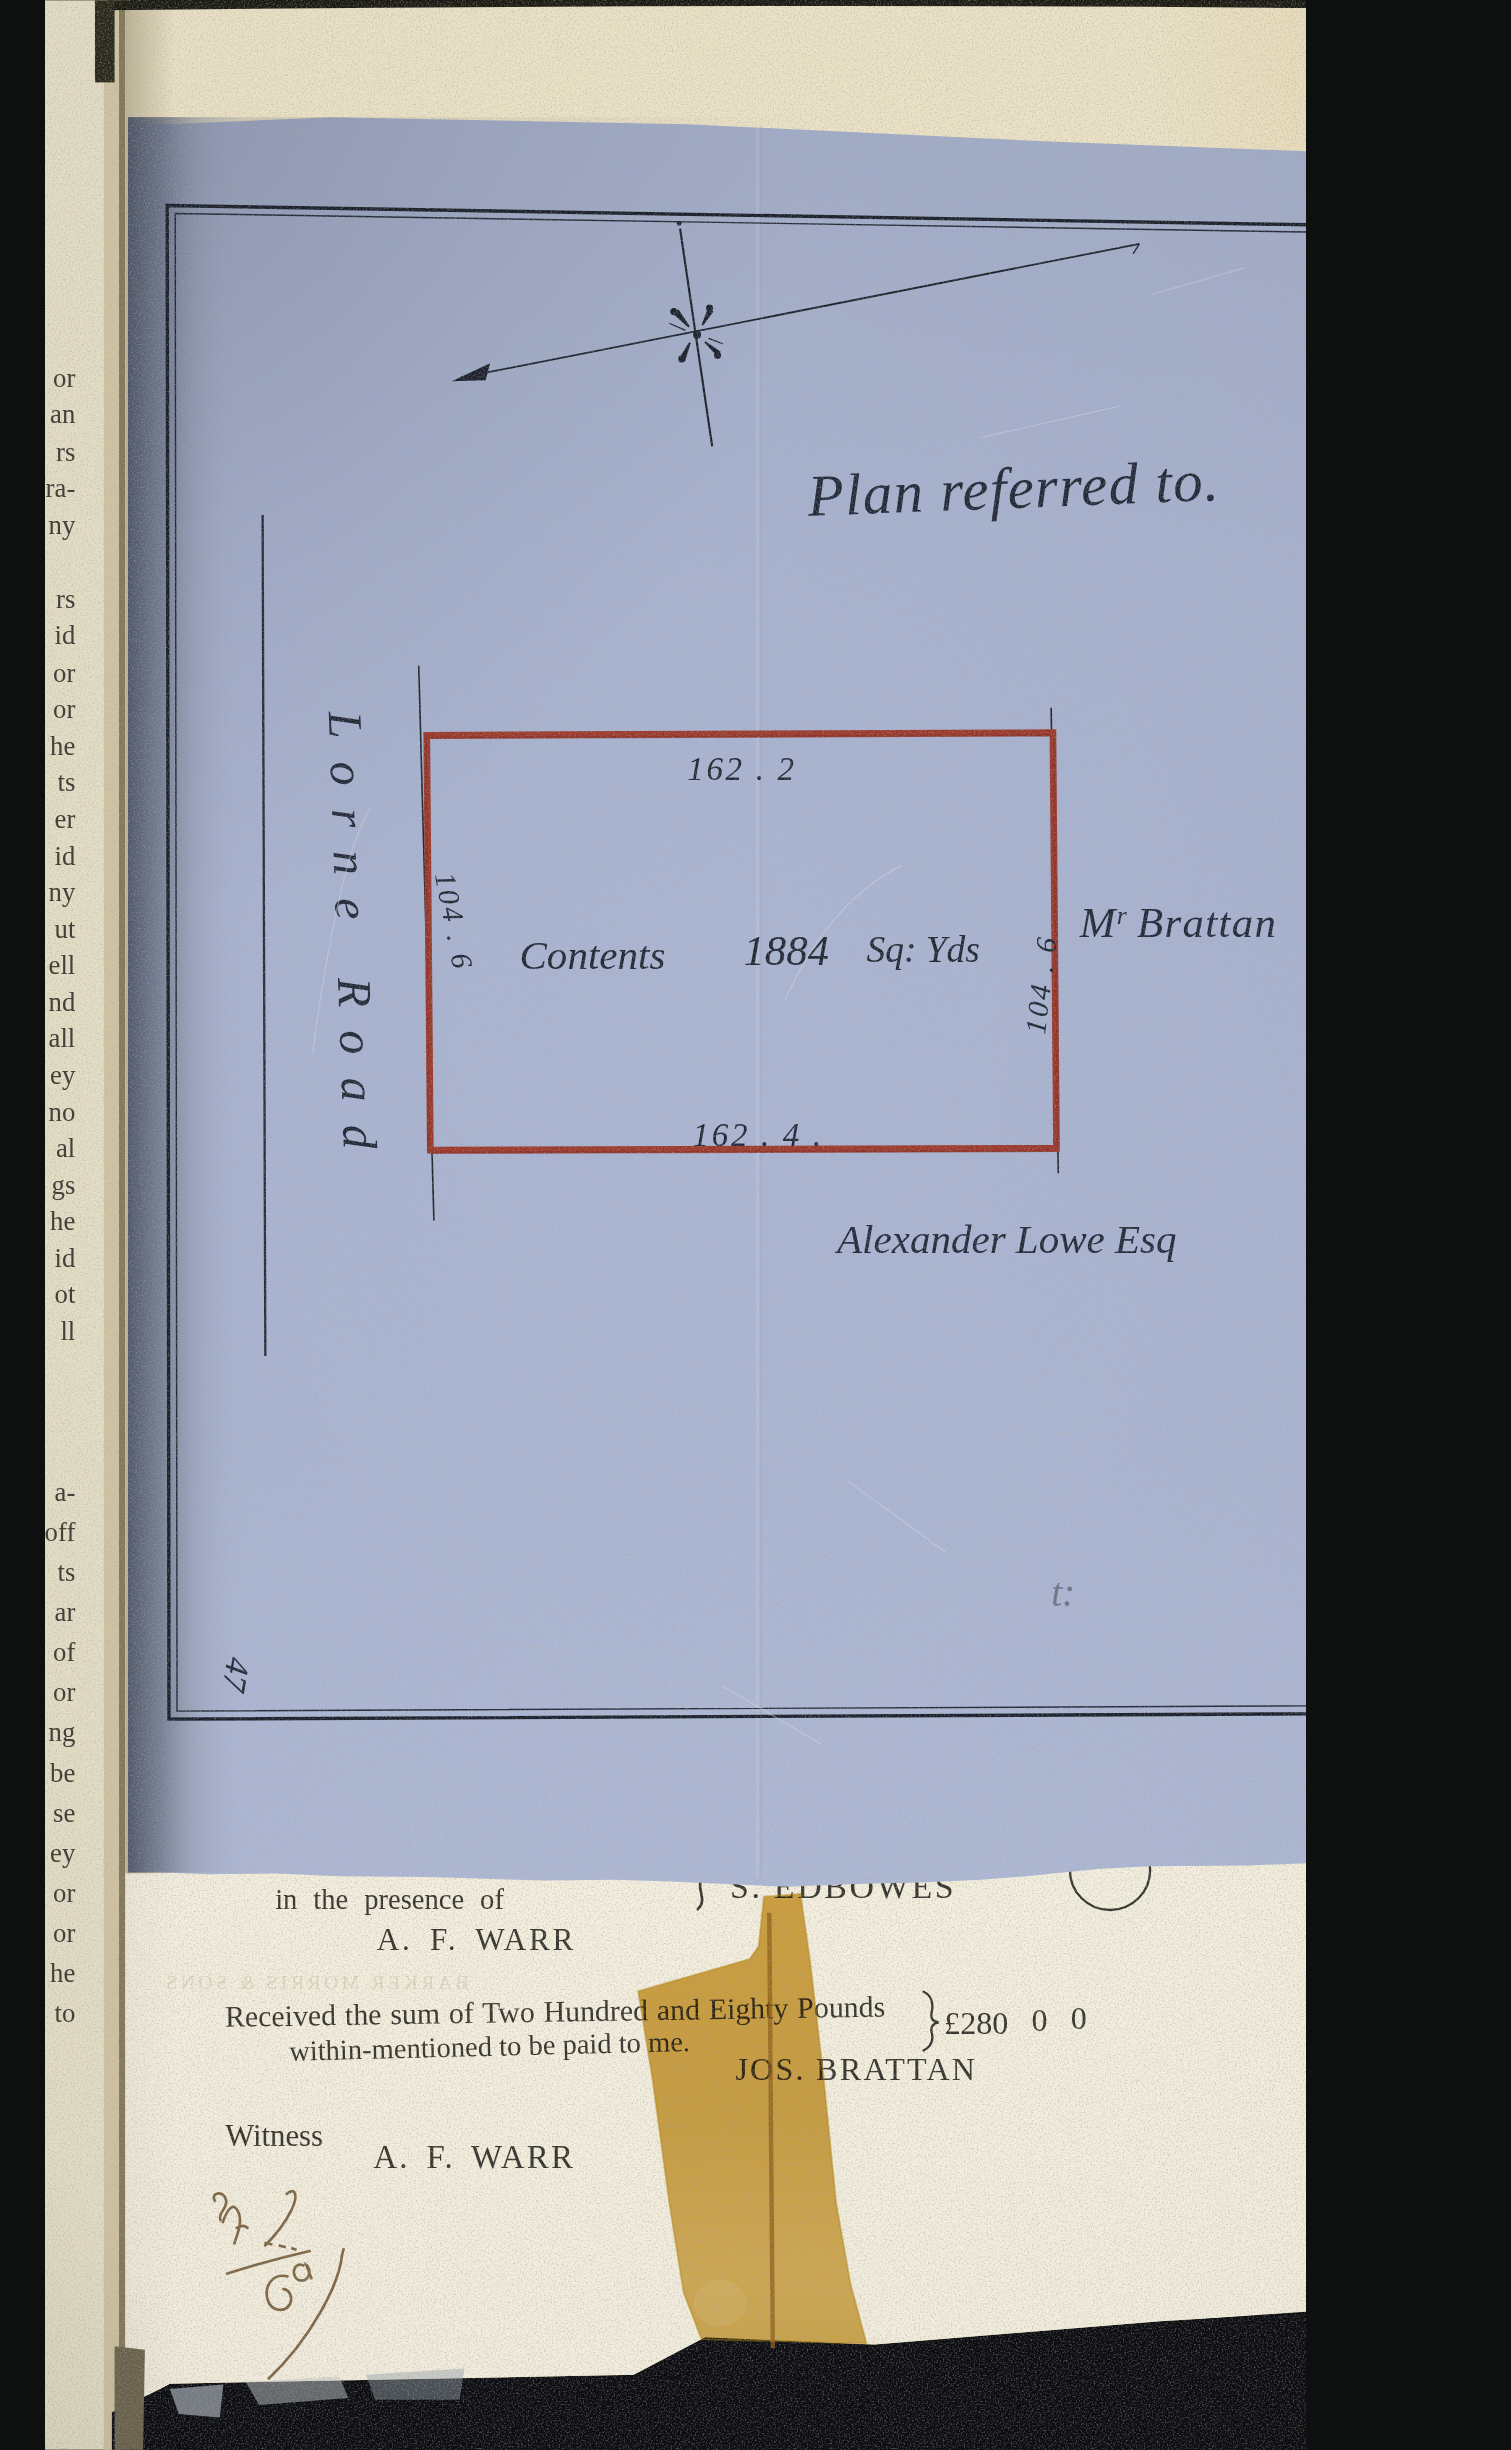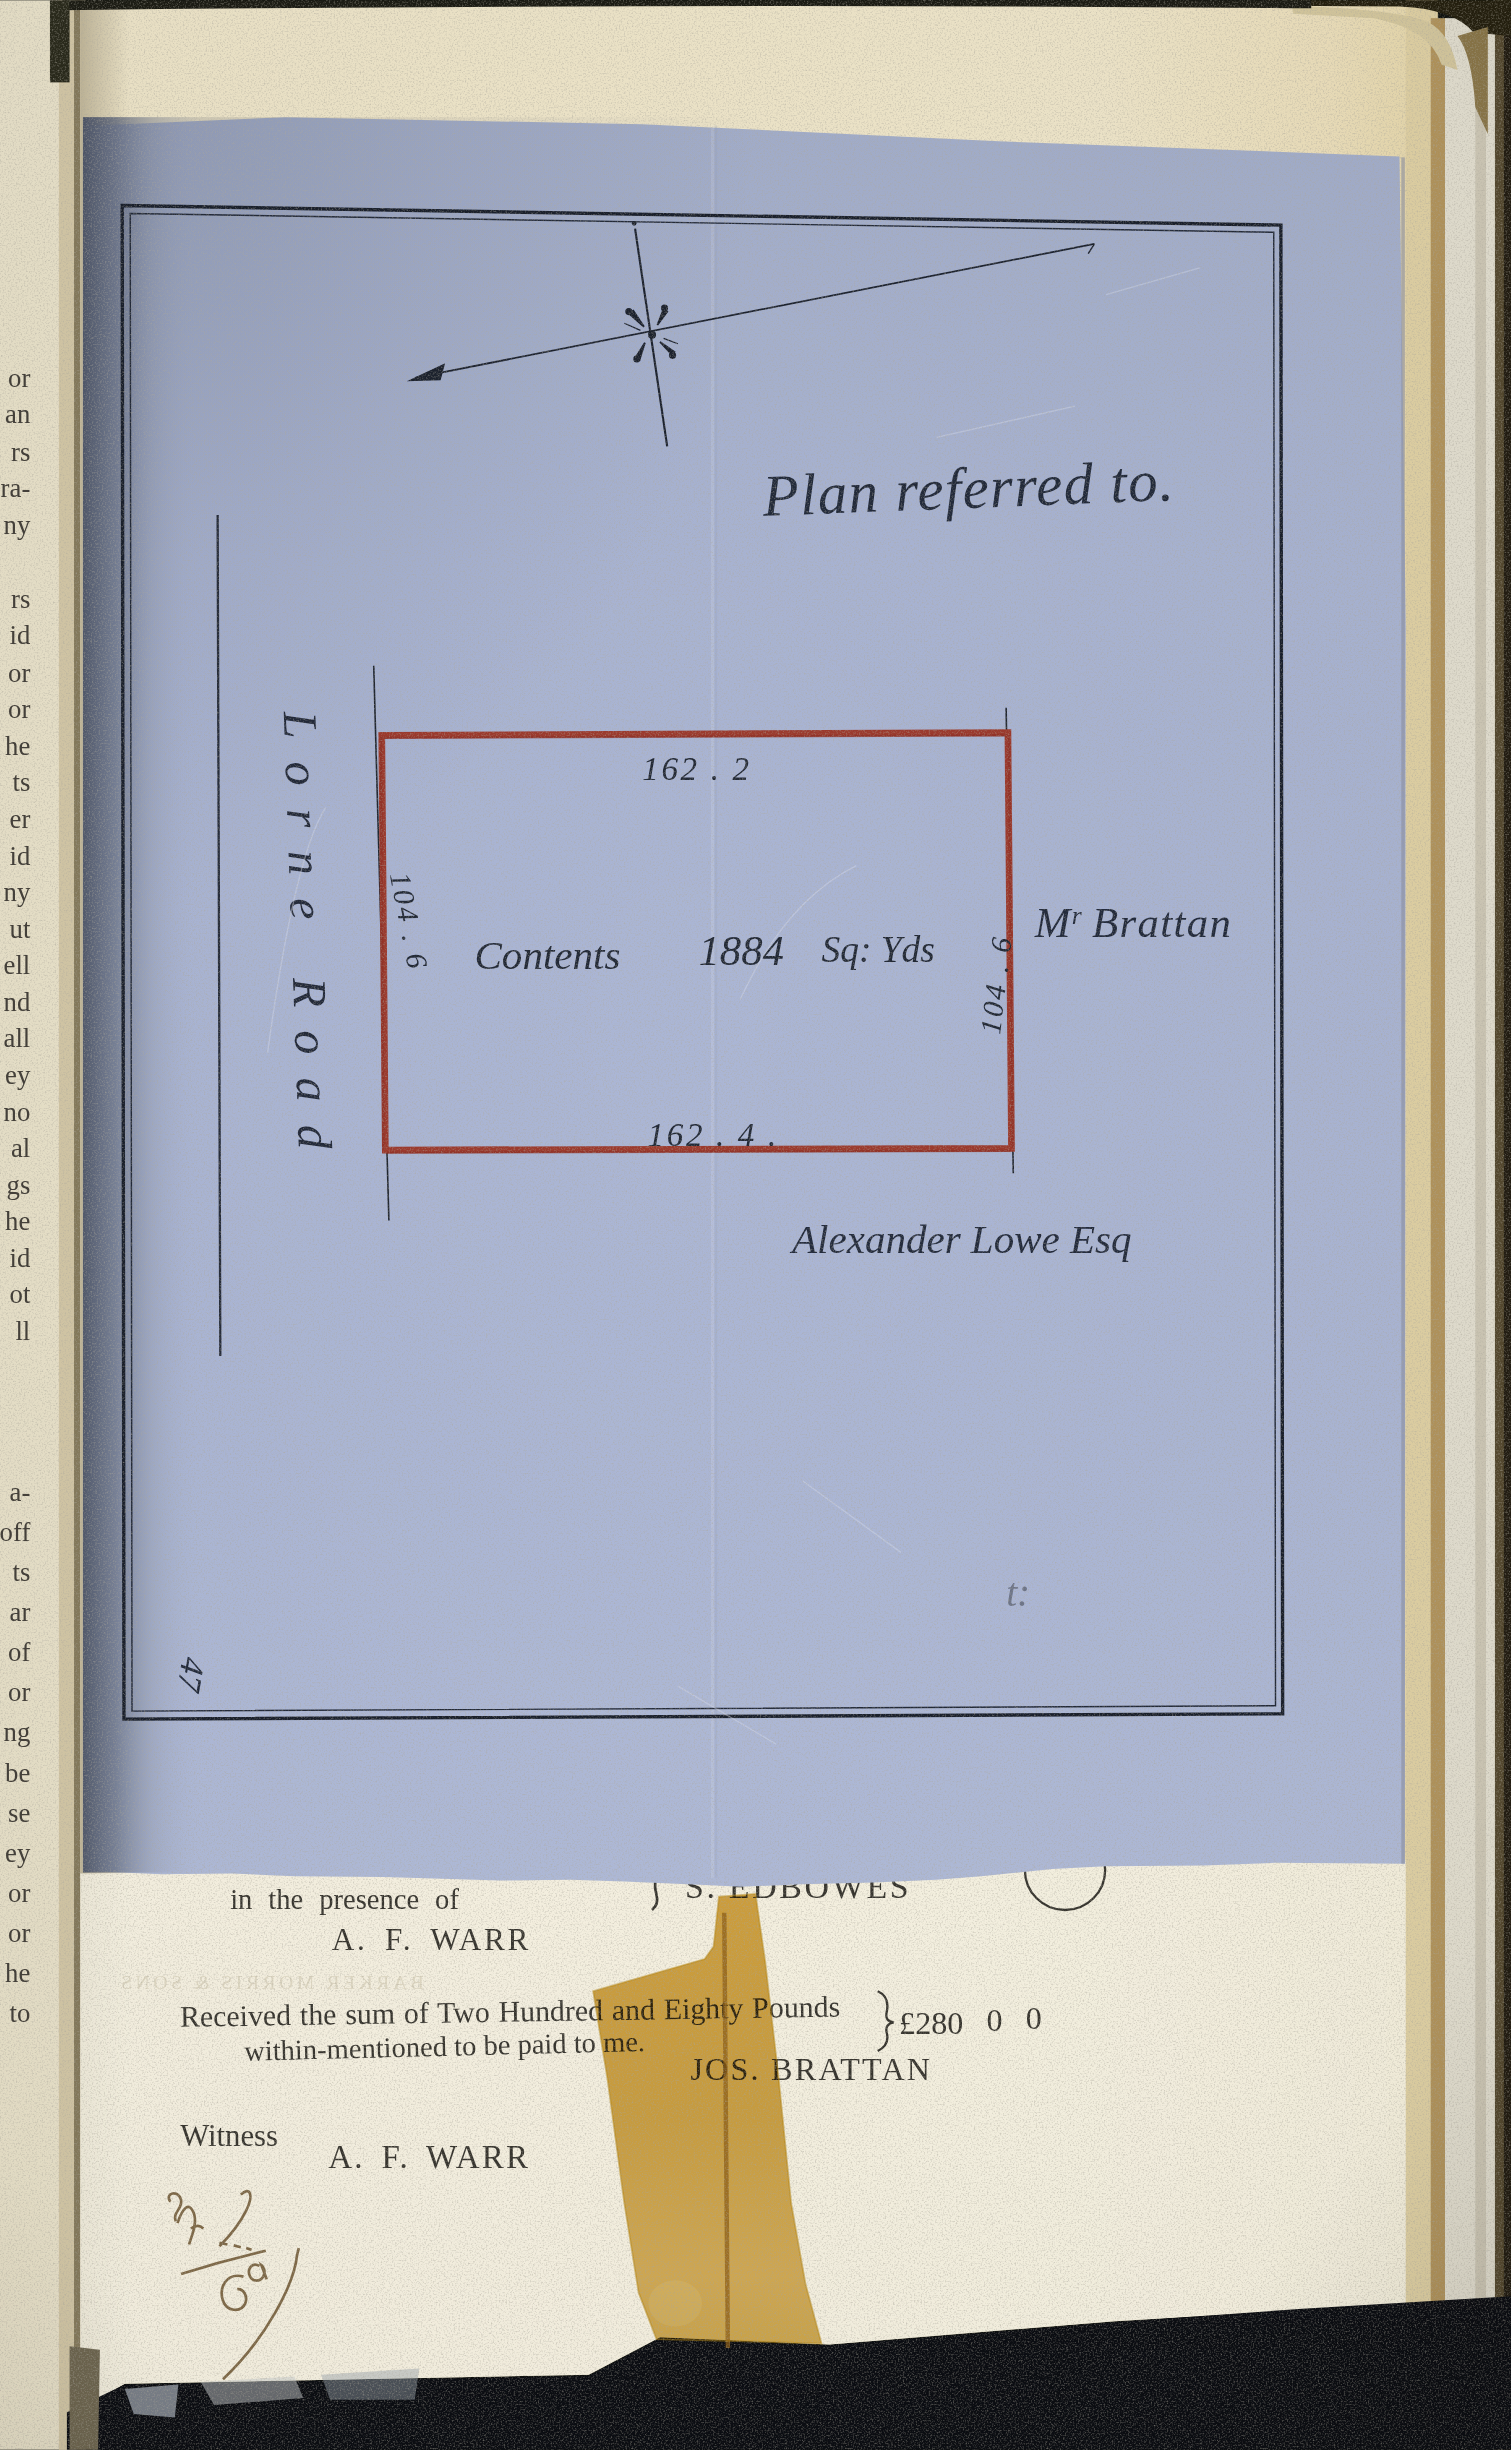--- a/index.html
+++ b/index.html
@@ -1,16 +1,16 @@
 <!DOCTYPE html>
 <html style="font-size:14.3px"><head>
 <meta charset="utf-8">
 <style>
 html,body{margin:0;padding:0;background:#0d100e;}
-.page{position:relative;width:1511px;height:2450px;overflow:hidden;font-family:"Liberation Serif",serif;}
+.page{position:relative;width:1261px;height:2450px;overflow:hidden;font-family:"Liberation Serif",serif;margin-left:45px;}
 svg text{font-family:"Liberation Serif",serif;}
 </style>
 </head>
 <body>
 <div class="page">
 <svg width="1511" height="2450" viewBox="0 0 1694 2746">
 <defs>
 <linearGradient id="gPage" x1="0" y1="0" x2="1" y2="0">
 <stop offset="0" stop-color="#ede4c8"></stop>
 <stop offset="0.75" stop-color="#efe6ca"></stop>

